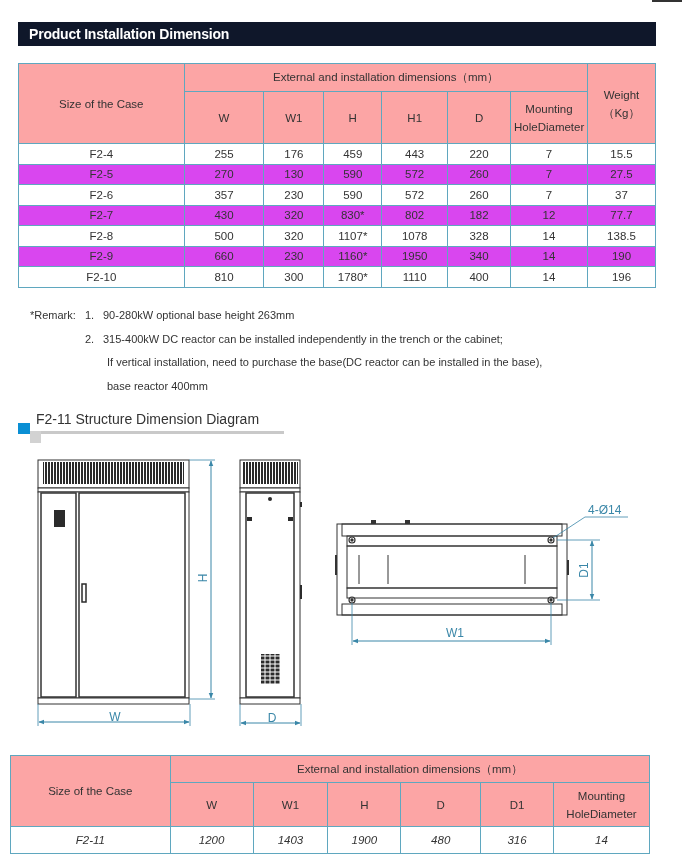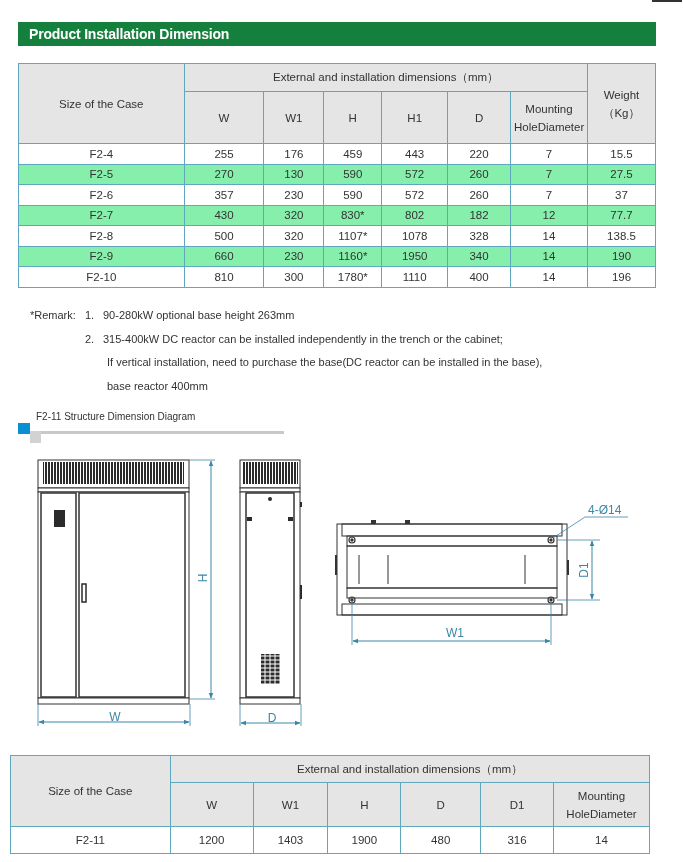--- a/index.html
+++ b/index.html
@@ -3,48 +3,48 @@
 <meta charset="utf-8">
 <style>
   * { box-sizing: border-box; margin: 0; padding: 0; }
   html, body { width: 683px; height: 862px; background: #ffffff; overflow: hidden; }
   body { position: relative; font-family: "Liberation Sans", "DejaVu Sans", sans-serif; color: #333; }
 
   .corner-mark { position: absolute; left: 652px; top: 0; width: 30px; height: 2px; background: #333; }
 
   .section-banner {
     position: absolute; left: 18px; top: 22px; width: 638px; height: 24px;
-    background: #15803d; color: #fff; font-weight: bold; font-size: 14px;
+    background: #0f172a; color: #fff; font-weight: bold; font-size: 14px;
     line-height: 24px; padding-left: 11px; letter-spacing: -0.2px;
   }
 
   table.dims { position: absolute; border-collapse: collapse; font-size: 11.5px; color: #333; }
   table.dims td { border: 1px solid #5fa7bf; text-align: center; vertical-align: middle; padding: 0 2px; }
-  table.dims .hdr { background: #e5e5e5; }
+  table.dims .hdr { background: #fca5a5; }
   table.dims tr.row td { background: #fff; }
-  table.dims tr.row.alt td { background: #86efac; }
+  table.dims tr.row.alt td { background: #d946ef; }
 
   #table1 { left: 18px; top: 63px; width: 638px; }
   #table1 td { height: 20.5px; }
   #table1 .h-top { height: 28px; }
   #table1 .h-sub { height: 52px; }
 
   #table2 { left: 10px; top: 755px; width: 640px; }
   #table2 .h-top { height: 27px; }
   #table2 .h-sub { height: 44px; }
-  #table2 tr.row td { height: 27px; }
+  #table2 tr.row td { height: 27px; font-style: italic; }
 
   .remarks { position: absolute; left: 14px; top: 304px; font-size: 11px; color: #333; line-height: 23.5px; }
   .remarks .line { position: relative; height: 23.5px; white-space: nowrap; }
   .remarks .lbl { position: absolute; left: 16px; }
   .remarks .num { position: absolute; left: 71px; }
   .remarks .txt { position: absolute; left: 89px; text-align: right; }
   .remarks .cont { position: absolute; left: 93px; }
 
-  .diagram-title { position: absolute; left: 36px; top: 411px; font-size: 10px; color: #333; }
+  .diagram-title { position: absolute; left: 36px; top: 411px; font-size: 14px; color: #333; }
   .diagram-title-square { position: absolute; left: 18px; top: 423px; width: 12px; height: 11px; background: #0a8fd4; }
   .diagram-title-bar { position: absolute; left: 30px; top: 431px; width: 254px; height: 3px; background: #c9c9c9; }
   .diagram-title-stub { position: absolute; left: 30px; top: 431px; width: 11px; height: 12px; background: #d2d2d2; }
 
   svg.drawing { position: absolute; left: 0; top: 440px; }
   .dimtxt { font-family: "Liberation Sans", sans-serif; font-size: 12px; fill: #3a87a8; }
 </style>
 </head>
 <body>
 

